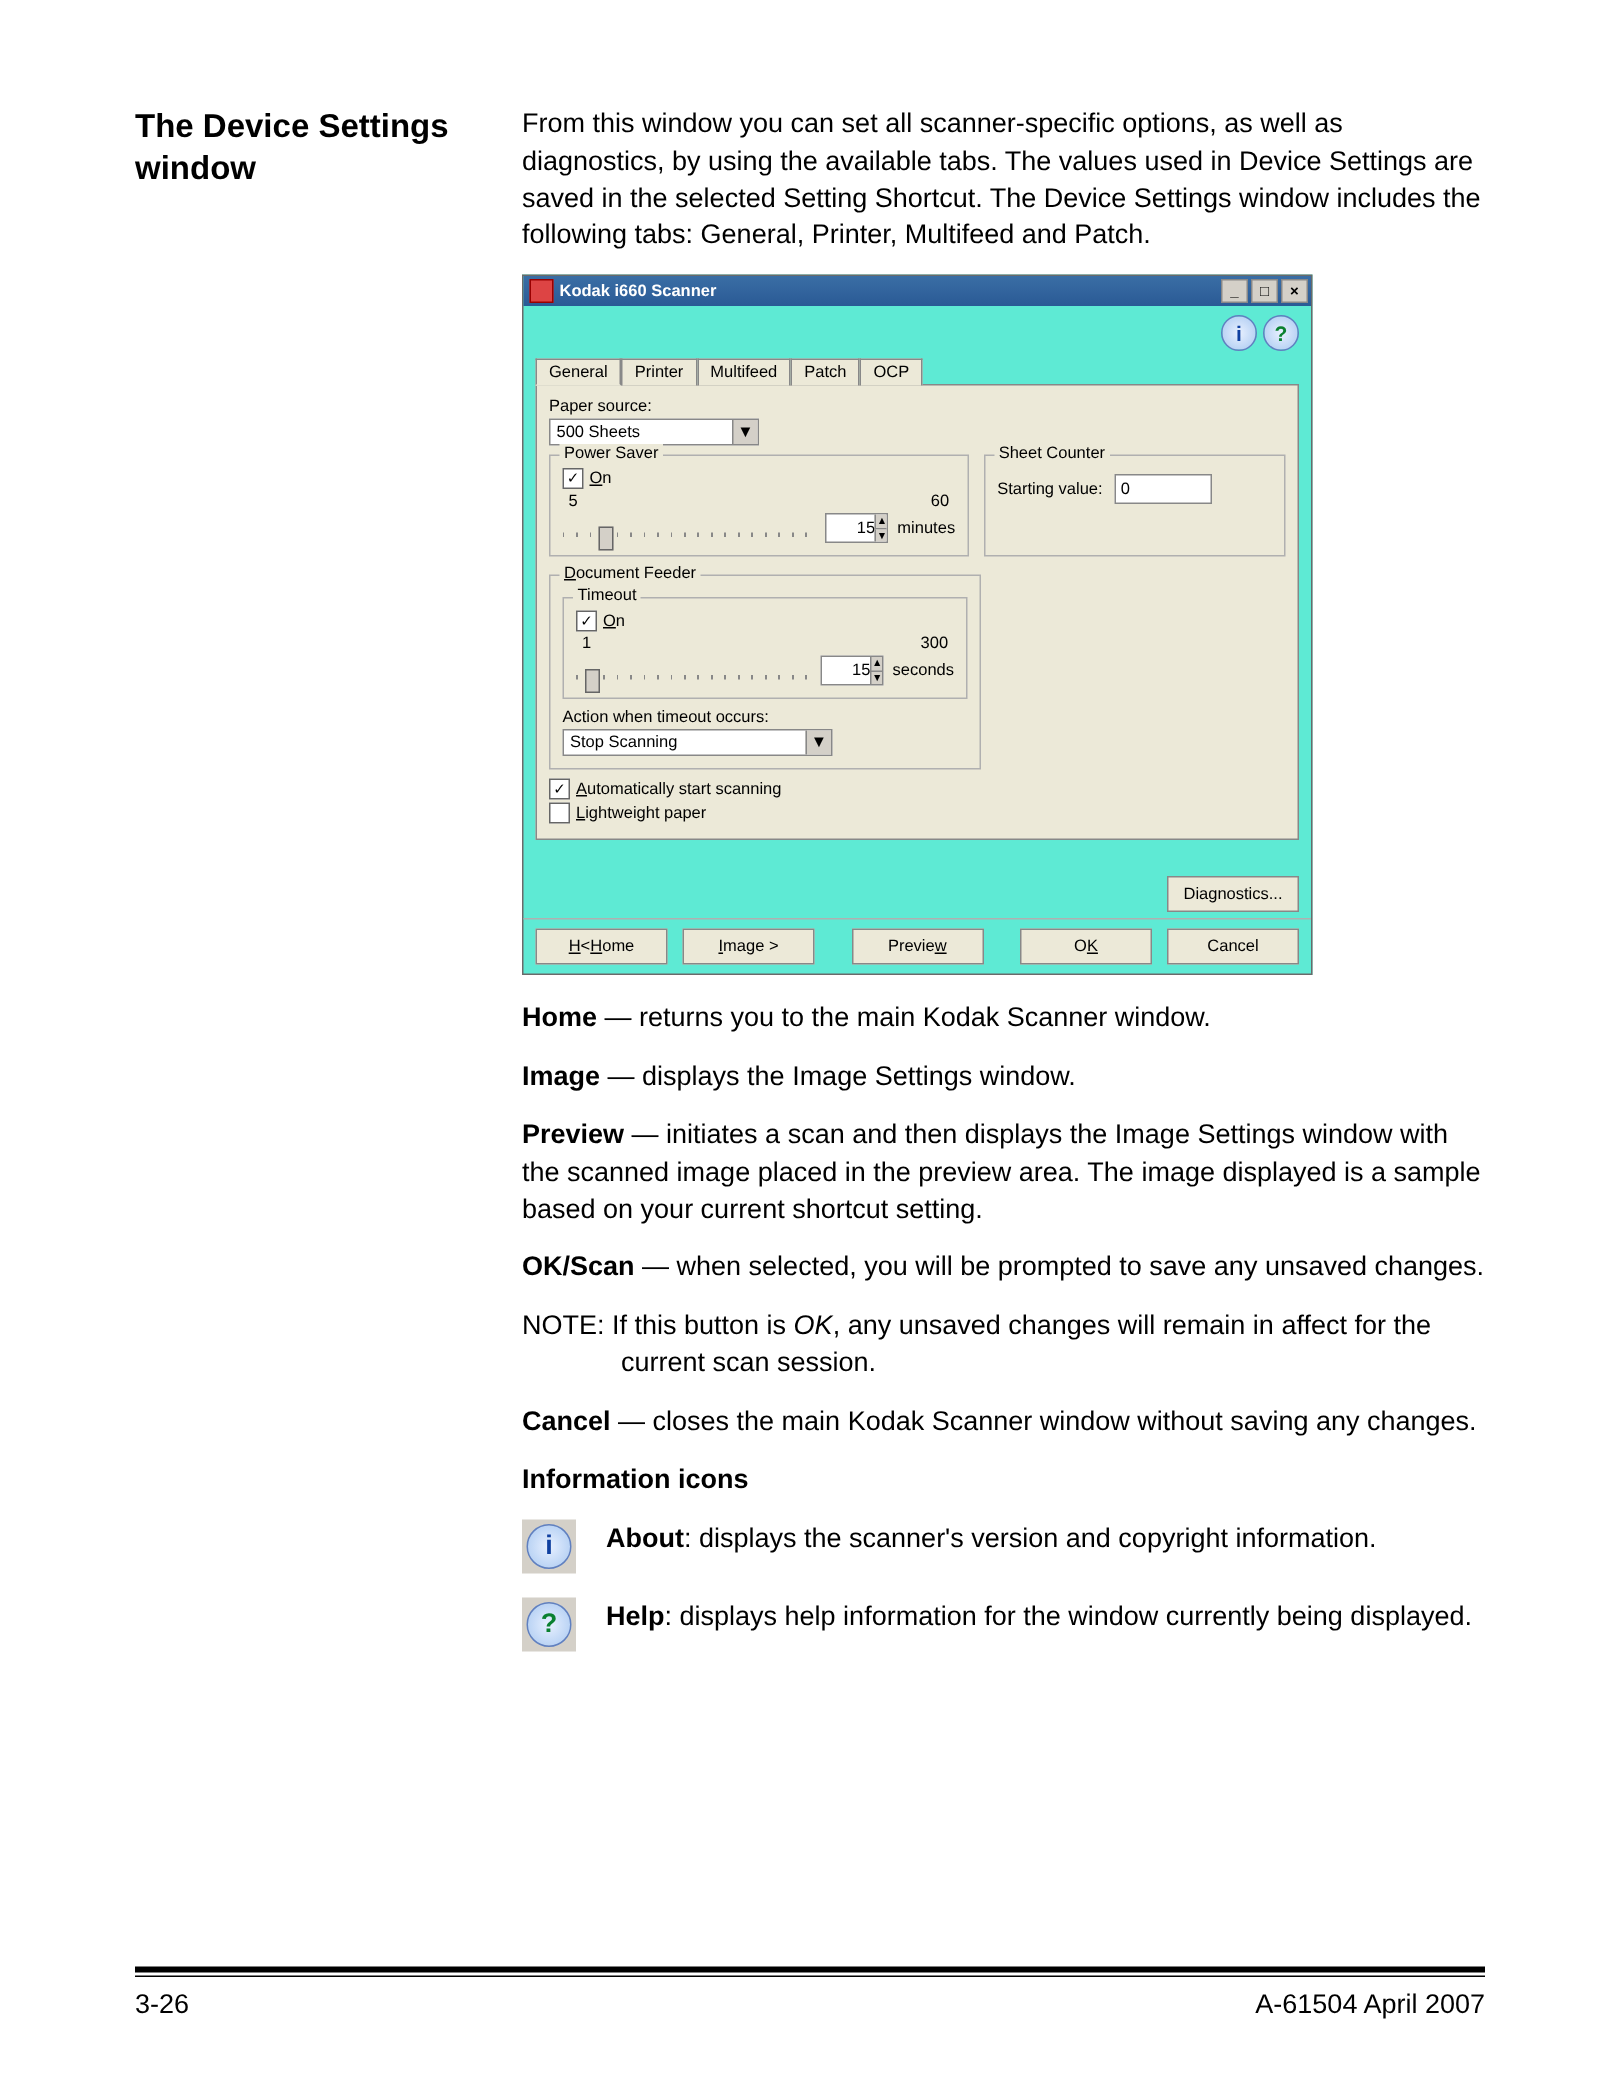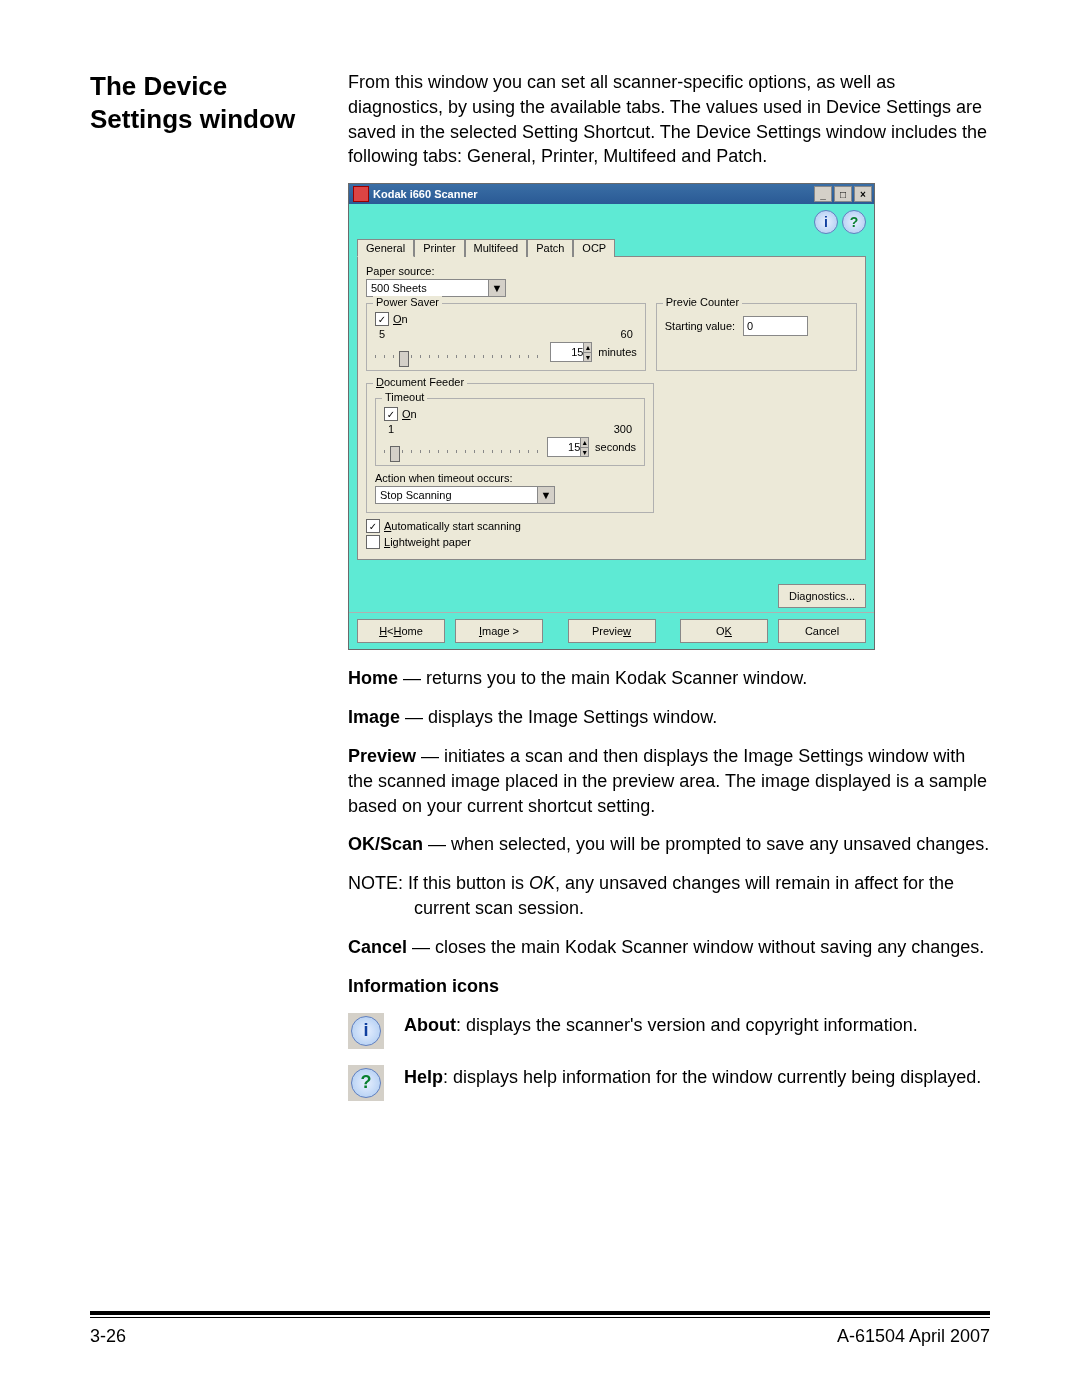--- a/index.html
+++ b/index.html
@@ -21,21 +21,21 @@
     gap: 28px;
   }
   .left-col {
     width: 230px;
     flex-shrink: 0;
   }
   .right-col {
     flex: 1;
   }
   .section-title {
-    font-size: 26px;
+    font-size: 22px;
     font-weight: bold;
     line-height: 1.25;
   }
   .para {
     font-size: 18px;
     line-height: 1.38;
     margin: 0 0 14px 0;
   }
   .para-indent {
     padding-left: 66px;
@@ -262,21 +262,21 @@
                   <span>15</span>
                   <div class="spinner-arrows">
                       <div>▲</div>
                       <div>▼</div>
                     </div>
                 </div>
                 <span>minutes</span>
               </div>
             </div>
             <div style="flex:0.7" class="fs">
-              <div class="fs-legend">Previe Counter</div>
+              <div class="fs-legend">Sheet Counter</div>
               <div style="display:flex;align-items:center;gap:8px;margin-top:6px">
                 <span>Starting value:</span>
                 <div class="txtbox">0</div>
               </div>
             </div>
           </div>
 
           <div class="fs" style="width:55%">
             <div class="fs-legend underline-first">Document Feeder</div>
             <div class="fs" style="margin-top:8px">

